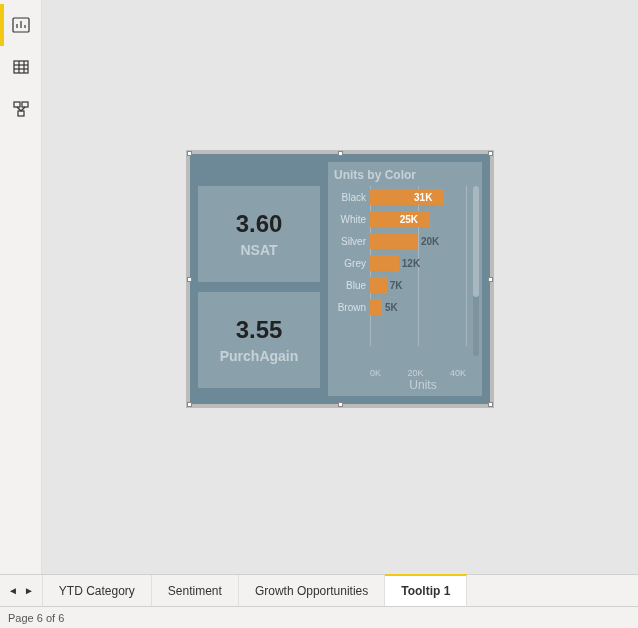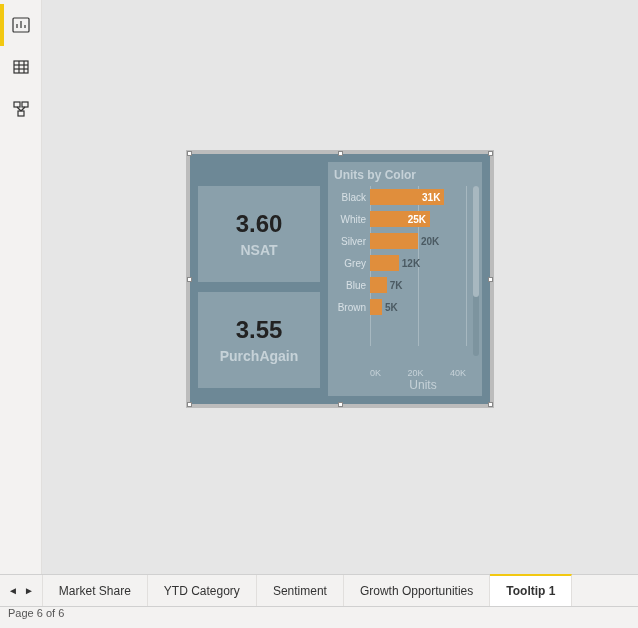--- a/index.html
+++ b/index.html
@@ -117,21 +117,21 @@
     position: relative;
   }
   .bar {
     height: 100%;
     background: #e08e3c;
     position: relative;
     display: flex;
     align-items: center;
     justify-content: flex-end;
   }
-  .bar-dl-inside { font-size: 10px; font-weight: 700; color: #fff; padding-right: 4px; }
+  .bar-dl-inside { font-size: 10px; font-weight: 700; color: #fff; padding-right: 12px; }
   .bar-dl-outside { font-size: 10px; font-weight: 700; color: #4b5a62; position: absolute; left: 100%; margin-left: 3px; white-space: nowrap; }
 
   .gridline { position: absolute; top: 0; bottom: 20px; width: 1px; background: rgba(255,255,255,0.25); }
   .axis-ticks { display: flex; justify-content: space-between; font-size: 9px; color: #c6d2d8; margin-left: 36px; margin-right: 10px; padding-top:2px; }
   .axis-label { text-align: center; font-size: 12px; color: #c6d2d8; margin-left: 36px; }
 
   .scrollbar { width: 6px; background: #7d949f; position: absolute; right: 3px; top: 24px; bottom: 40px; border-radius: 3px; }
   .scrollbar-thumb { width: 100%; height: 65%; background: #a8b8c0; border-radius: 3px; }
 
   .page-tabs {
@@ -166,20 +166,21 @@
     margin-top: -1px;
   }
 
   .status-bar {
     height: 22px;
     background: #f3f2f1;
     border-top: 1px solid #d0d0d0;
     font-size: 11px;
     color: #555;
     display: flex;
+    align-items: center;
     padding-left: 8px;
   }
 </style>
 </head>
 <body>
 
 <div class="content-row">
   <div class="view-rail">
     <div class="view-btn active">
       <svg viewBox="0 0 20 20">
@@ -301,21 +302,20 @@
     </div>
   </div>
 </div>
 
 <div class="page-tabs">
   <div class="tab-nav">
     <span class="nav-arrow">◄</span>
     <span class="nav-arrow">►</span>
   </div>
   <div id="tabs-host" style="display:flex;flex:1">
-      <div class="tab">Market Share</div>
       <div class="tab">YTD Category</div>
       <div class="tab">Sentiment</div>
       <div class="tab">Growth Opportunities</div>
       <div class="tab active">Tooltip 1</div>
     </div>
 </div>
 
 <div class="status-bar">
   <span>Page 6 of 6</span>
 </div>

